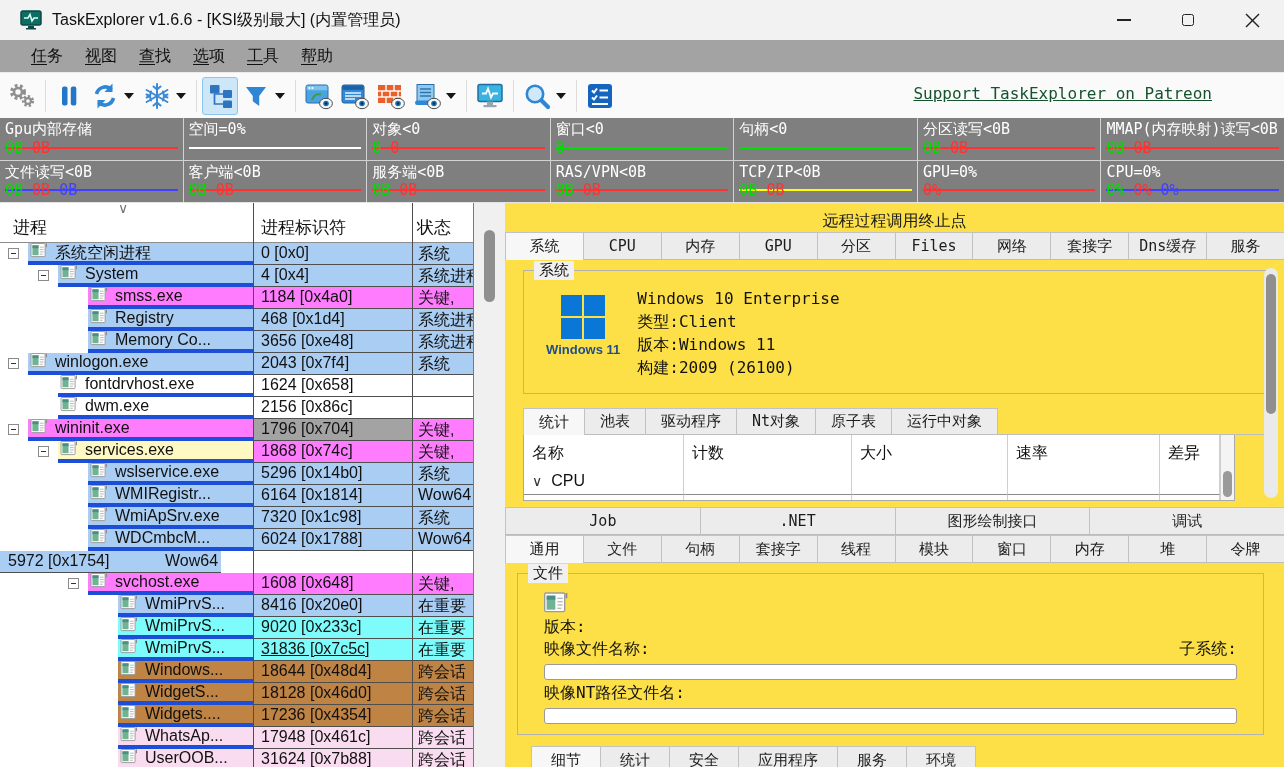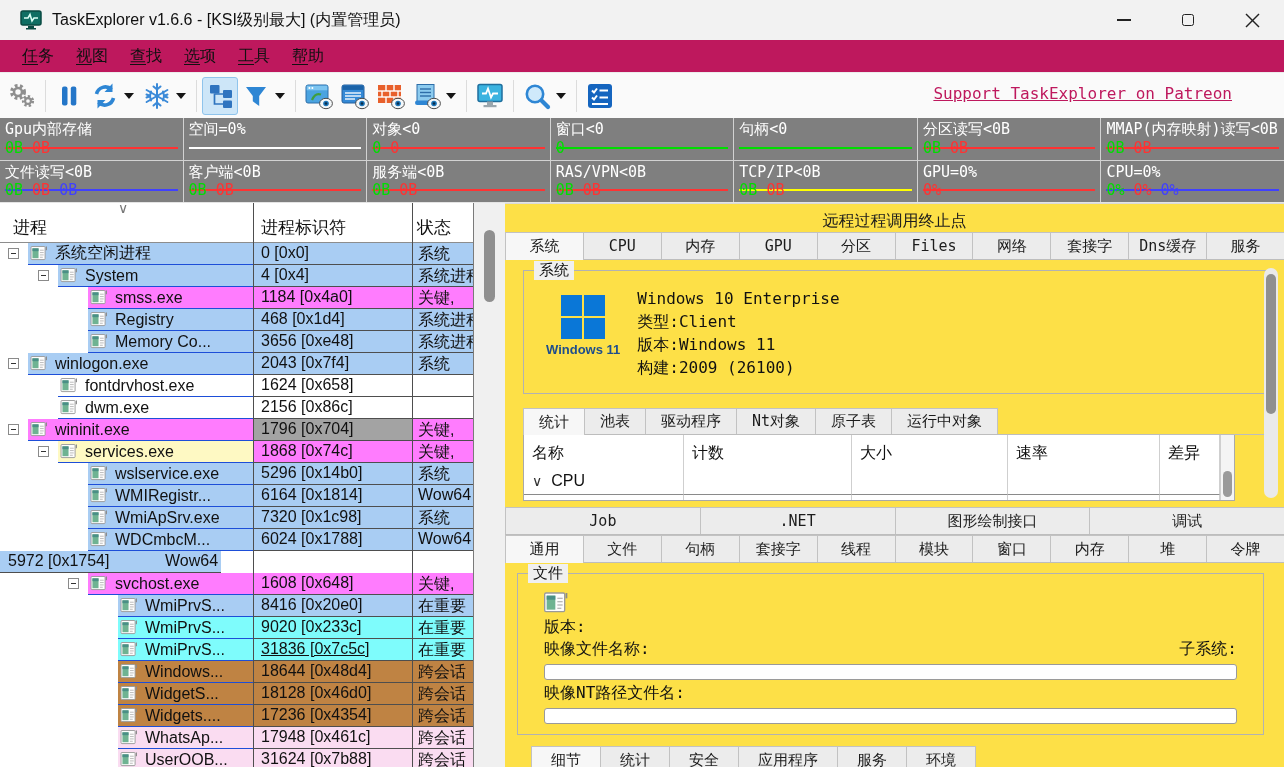--- a/index.html
+++ b/index.html
@@ -5,30 +5,30 @@
 *{box-sizing:border-box;margin:0;padding:0}
 html,body{width:1284px;height:767px;overflow:hidden}
 body{background:#f0f0f0;font-family:"Liberation Sans","DejaVu Sans",sans-serif;color:#111;position:relative}
 
 .titlebar{height:40px;background:#f2f2f2;display:flex;align-items:center;padding-left:10px}
 .app-icon{width:22px;height:20px;margin:0 10px;flex:none;display:flex}
 .title-text{font-size:16px;color:#101010;white-space:nowrap}
 .win-btns{margin-left:auto;display:flex;height:100%}
 .wbtn{width:64px;height:100%;display:flex;align-items:center;justify-content:center}
 
-.menubar{height:32px;background:#be185d;display:flex;align-items:center;padding-left:11px;font-size:16px}
+.menubar{height:32px;background:#a3a3a3;display:flex;align-items:center;padding-left:20px;font-size:16px}
 .menu-item{padding:4px 11px;white-space:nowrap}
 .menu-item .u{text-decoration:underline;text-underline-offset:3px}
 
 .toolbar{height:46px;background:#fafafa;display:flex;align-items:center;padding-left:4px;position:relative;border-top:1px solid #ececec}
 .tbtn{height:38px;min-width:36px;display:flex;align-items:center;justify-content:center;padding:0 2px}
 .tbtn.active{background:#cde6f8;border:1px solid #8fc4ec;border-radius:3px}
 .darr{width:0;height:0;border-left:5px solid transparent;border-right:5px solid transparent;border-top:6px solid #151515;margin:0 5px 0 1px}
 .tsep{width:1px;height:32px;background:#dcdcdc;margin:0 5px;flex:none}
-.patreon{position:absolute;right:52px;top:11px;font-family:"DejaVu Sans Mono","Liberation Mono",monospace;font-size:16px;color:#be185d;text-decoration:underline;cursor:pointer}
+.patreon{position:absolute;right:72px;top:11px;font-family:"DejaVu Sans Mono","Liberation Mono",monospace;font-size:16px;color:#14532d;text-decoration:underline;cursor:pointer}
 
 #graphs{height:85px;background:#d2d2d2;display:flex;flex-direction:column;gap:1px;border-bottom:1px solid #e4e4e4}
 .grow{flex:1;display:flex;gap:1px}
 .gcell{flex:1;background:#7f7f7f;padding:2px 5px 4px;display:flex;flex-direction:column;justify-content:space-between;overflow:hidden}
 .glabel{color:#fff;font-family:"DejaVu Sans Mono","Liberation Mono",monospace;font-size:15px;white-space:nowrap}
 .gvals{position:relative;height:16px;display:flex;align-items:center;gap:9px}
 .gline{position:absolute;left:0;right:0;top:7px;height:2px}
 .gval{position:relative;font-family:"DejaVu Sans Mono","Liberation Mono",monospace;font-size:15px;line-height:16px}
 
 .main{display:flex;height:564px;background:#efefef}
@@ -36,21 +36,21 @@
 .ltable{width:474px;border-right:1px solid #7a7a7a;background:#fff;display:flex;flex-direction:column;position:relative}
 .vline{position:absolute;top:0;bottom:0;width:1px;background:#4e4e4e;z-index:3}
 .lheader{height:40px;position:relative;border-bottom:1px solid #8d8d8d;flex:none;background:#fff}
 .h-proc{position:absolute;left:13px;top:13px;font-size:17px}
 .h-chev{position:absolute;left:118px;top:-3px;color:#787878;font-size:14px}
 .h-pid{position:absolute;left:261px;top:13px;font-size:17px}
 .h-status{position:absolute;left:417px;top:13px;font-size:17px}
 .lrows{flex:1;overflow:hidden}
 .prow{height:22px;display:flex}
 .tcell{width:253px;position:relative;overflow:hidden;flex:none}
-.hl{height:100%;display:flex;align-items:center;border-bottom:1px solid #1d4ed8;overflow:hidden}
+.hl{height:100%;display:flex;align-items:flex-start;border-bottom:4px solid #1d4ed8;overflow:hidden}
 .wicon{width:18px;height:15px;margin:0 7px 0 2px;flex:none;display:inline-flex}
 .pname{font-size:16px;white-space:nowrap}
 .exp{position:absolute;top:5px;width:11px;height:11px;border:1px solid #8a8a8a;background:#fff;z-index:2}
 .exp .exph{position:absolute;left:2px;top:4px;width:5px;height:1px;background:#333}
 .pcell{width:159px;border-bottom:1px solid #4e4e4e;font-size:16px;padding:1px 0 0 8px;white-space:nowrap;overflow:hidden;flex:none}
 .scell{width:62px;border-bottom:1px solid #4e4e4e;font-size:16px;padding:1px 0 0 6px;white-space:nowrap;overflow:hidden;flex:none}
 .lscroll{width:31px;background:#f0f0f0;position:relative}
 .lthumb{position:absolute;left:10px;top:27px;width:11px;height:72px;background:#8f8f8f;border-radius:6px}
 
 .right{flex:1;display:flex;flex-direction:column;position:relative;background:#fde047;overflow:hidden}

